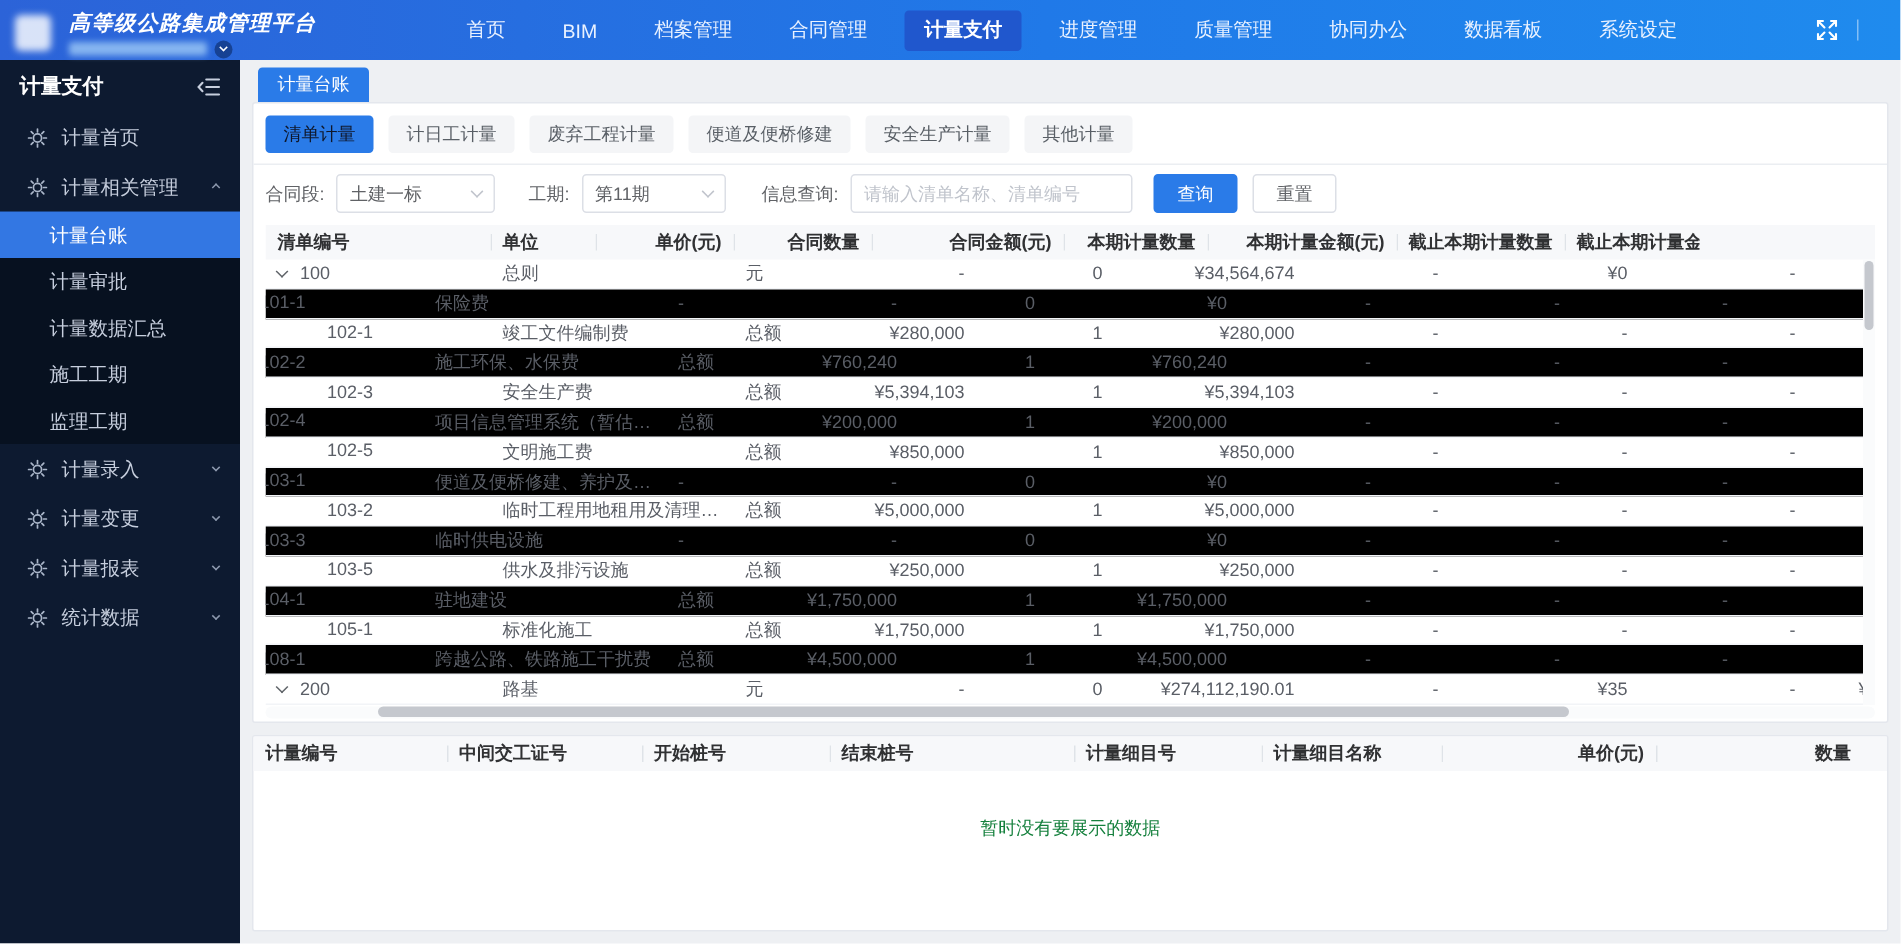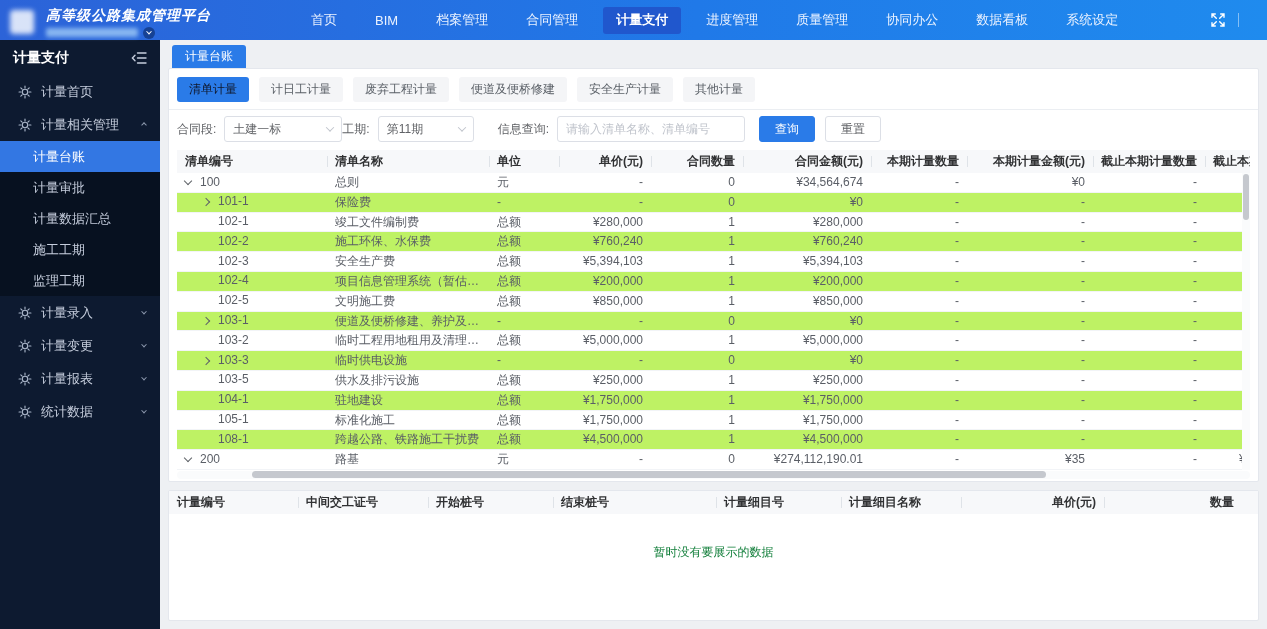--- a/index.html
+++ b/index.html
@@ -58,39 +58,39 @@
   .subtabs { display:flex; gap:10px; padding:8px 8px 7px 8px; border-bottom:1px solid #ebeef2; }
   .subtab { height:25px; line-height:25px; padding:0 12px; background:#f4f5f7; color:#595f66;
             border-radius:3px; cursor:pointer; white-space:nowrap; }
   .subtab.active { background:#2a7be8; color:#0f172a; font-weight:normal; }
   .filters { display:flex; align-items:center; padding:6px 8px; }
   .f-label { color:#606266; margin-right:8px; white-space:nowrap; }
   .sel { height:26px; border:1px solid #dcdfe6; border-radius:3px; background:#fff;
          display:flex; align-items:center; justify-content:space-between;
          padding:0 8px; color:#606266; cursor:pointer; }
   .sel .chev { color:#c0c4cc; }
-  .sel-contract { width:118px; }
+  .sel-contract { width:106px; margin-right:22px; }
   .sel-period { width:96px; margin-right:24px; }
   .inp { height:26px; width:188px; border:1px solid #dcdfe6; border-radius:3px;
          padding:0 8px; font-size:12px; color:#606266; outline:none;
          font-family:"Liberation Sans","DejaVu Sans",sans-serif; }
   .inp::placeholder { color:#c0c4cc; }
   .btn { height:26px; padding:0 15px; border-radius:3px; font-size:12px; cursor:pointer;
          font-family:"Liberation Sans","DejaVu Sans",sans-serif; }
   .btn-primary { background:#2a7be8; border:1px solid #2a7be8; color:#fff; margin-left:14px; }
   .btn-plain { background:#fff; border:1px solid #dcdfe6; color:#606266; margin-left:10px; }
   
   .table-wrap { margin:2px 8px 0 8px; position:relative; overflow:hidden; }
   .thead { display:flex; background:#f7f8fa; height:23px; align-items:center; }
   .th { font-weight:bold; color:#303133; padding:0 8px; white-space:nowrap; overflow:hidden;
         position:relative; flex:none; line-height:23px; }
   .th:not(:first-child)::before { content:''; position:absolute; left:0; top:6px; bottom:6px;
         width:1px; background:#dfe3e8; }
   .tr { display:flex; height:19.8px; border-bottom:1px solid #f2f4f7; cursor:pointer; }
-  .tr.zebra { background:#bef264; }
+  .tr.zebra { background:#000000;justify-content:flex-end; }
   .td { padding:0 8px; color:#5a5e66; white-space:nowrap; overflow:hidden;
         text-overflow:ellipsis; flex:none; line-height:19.8px; }
   .td-tree { display:flex; align-items:center; }
   .tcaret { display:inline-block; width:6px; height:6px; flex:none;
             border-right:1.3px solid #5f6368; border-bottom:1.3px solid #5f6368; margin-right:9px; }
   .tcaret.open { transform:rotate(45deg); margin-top:-3px; }
   .tcaret.closed { transform:rotate(-45deg); }
   .cut-cell { padding-left:34px; }
   .vscroll { position:absolute; top:23px; right:0; bottom:0; width:8px; background:#fafbfc; }
   .vthumb { width:6px; height:46px; margin:1px; background:#c5c8ce; border-radius:3px; }
@@ -235,21 +235,20 @@
       </div>
       <span class="f-label">信息查询:</span>
       <input class="inp" type="text" placeholder="请输入清单名称、清单编号" style="">
       <button class="btn btn-primary">查询</button>
       <button class="btn btn-plain">重置</button>
     </div>
 
     <div class="table-wrap">
       <div class="thead">
           <div class="th" style="width: 150px; text-align: left;">清单编号</div>
-          <div class="th" style="width: 162px; text-align: left;">清单名称</div>
           <div class="th" style="width: 70px; text-align: left;">单位</div>
           <div class="th" style="width: 92px; text-align: right;">单价(元)</div>
           <div class="th" style="width: 92px; text-align: right;">合同数量</div>
           <div class="th" style="width: 128px; text-align: right;">合同金额(元)</div>
           <div class="th" style="width: 96px; text-align: right;">本期计量数量</div>
           <div class="th" style="width: 126px; text-align: right;">本期计量金额(元)</div>
           <div class="th" style="width: 112px; text-align: right;">截止本期计量数量</div>
           <div class="th" style="width: 90px; text-align: left;">截止本期计量金额(元)</div>
         </div>
       <div>

